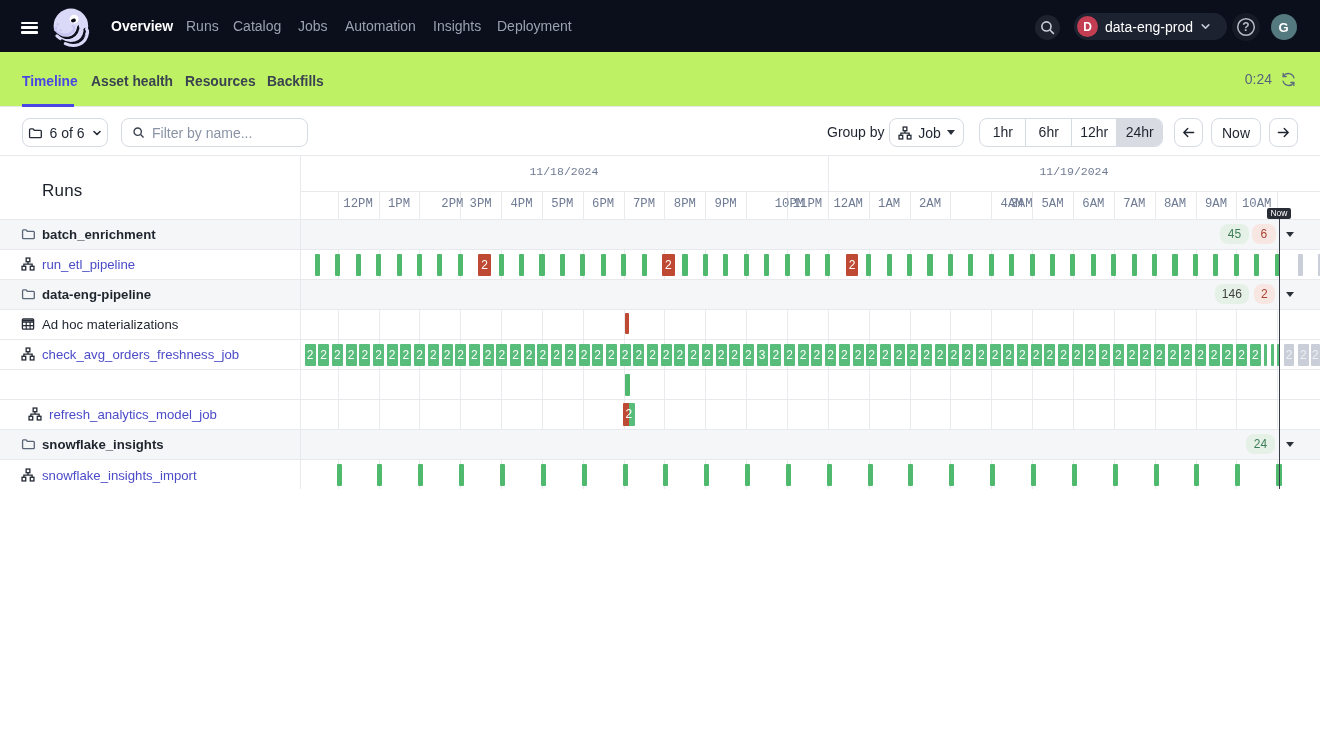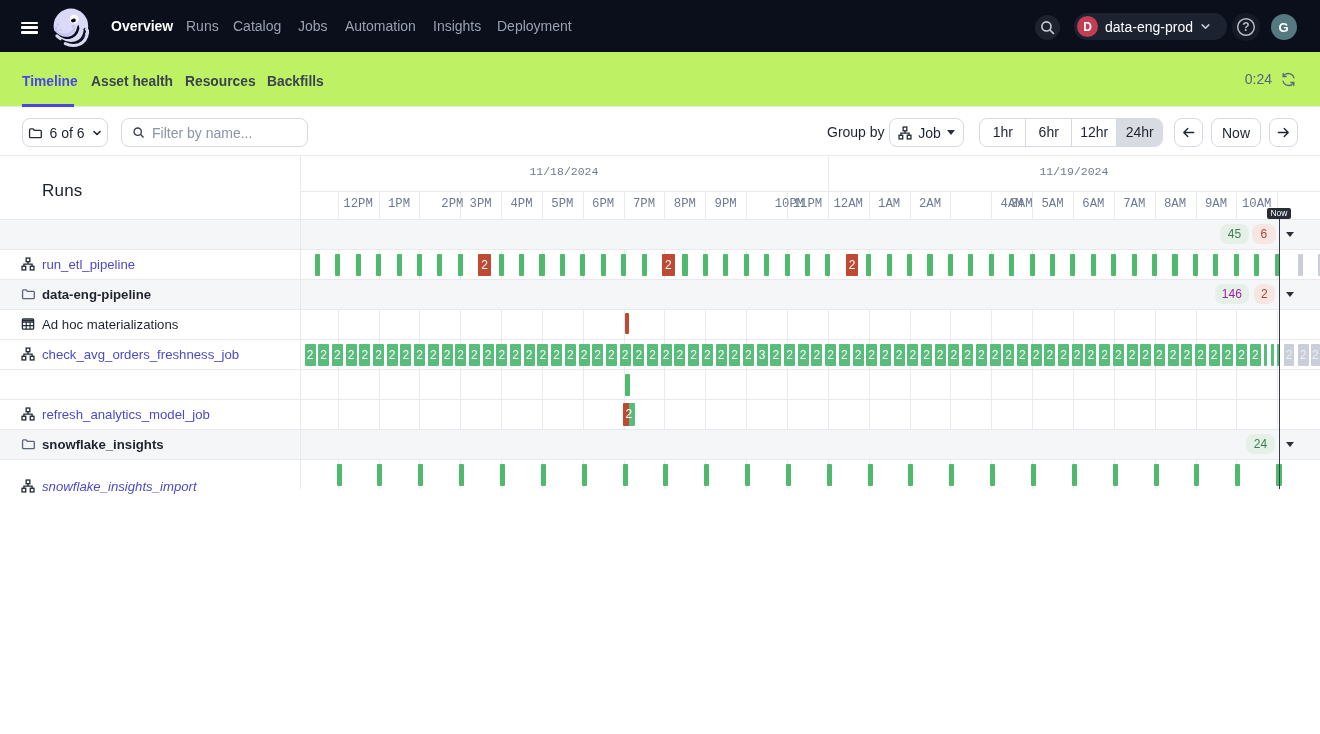--- a/index.html
+++ b/index.html
@@ -214,20 +214,28 @@
 <div class="hlab" style="left:1001px;width:40.9px;">3AM</div>
 <div class="hlab" style="left:991.2px;width:40.9px;">4AM</div>
 <div class="hlab" style="left:1032.1px;width:40.9px;">5AM</div>
 <div class="hlab" style="left:1072.9px;width:40.9px;">6AM</div>
 <div class="hlab" style="left:1113.8px;width:40.9px;">7AM</div>
 <div class="hlab" style="left:1154.6px;width:40.9px;">8AM</div>
 <div class="hlab" style="left:1195.5px;width:40.9px;">9AM</div>
 <div class="hlab" style="left:1236.3px;width:40.9px;">10AM</div>
 <div class="hlab" style="left:1277.2px;width:40.9px;margin-top:40px;">11AM</div>
   <div class="grow" style="top:63px;"></div>
+<div class="rlab" style="top:63px;">
+      <span class="ric">
+        <svg width="14" height="14" viewBox="0 0 16 16" fill="none" stroke="#5A6578" stroke-width="1.5" stroke-linejoin="round">
+          <path d="M1.8 4.2c0-.6.4-1 1-1h3l1.6 1.9h6.8c.6 0 1 .4 1 1v6.2c0 .6-.4 1-1 1H2.8c-.6 0-1-.4-1-1z"></path>
+        </svg>
+      </span>
+      <span class="gname">batch_enrichment</span>
+    </div>
 <div class="rlab" style="top:93px;">
       <span class="ric">
         <svg width="14" height="14" viewBox="0 0 16 16" fill="none" stroke="#242A35" stroke-width="1.5">
           <rect x="5.9" y="1.2" width="4.2" height="4.2"></rect>
           <rect x="1.2" y="10.6" width="4.2" height="4.2"></rect>
           <rect x="10.6" y="10.6" width="4.2" height="4.2"></rect>
           <path d="M8 5.4v2.7M3.3 10.6V8.1h9.4v2.5"></path>
         </svg>
       </span>
       <span class="jname">run_etl_pipeline</span>
@@ -255,54 +263,54 @@
       <span class="ric">
         <svg width="14" height="14" viewBox="0 0 16 16" fill="none" stroke="#242A35" stroke-width="1.5">
           <rect x="5.9" y="1.2" width="4.2" height="4.2"></rect>
           <rect x="1.2" y="10.6" width="4.2" height="4.2"></rect>
           <rect x="10.6" y="10.6" width="4.2" height="4.2"></rect>
           <path d="M8 5.4v2.7M3.3 10.6V8.1h9.4v2.5"></path>
         </svg>
       </span>
       <span class="jname">check_avg_orders_freshness_job</span>
     </div>
-<div class="rlab" style="top:243px;">
+<div class="rlab" style="top:243px;margin-left:7px;">
       <span class="ric">
         <svg width="14" height="14" viewBox="0 0 16 16" fill="none" stroke="#242A35" stroke-width="1.5">
           <rect x="5.9" y="1.2" width="4.2" height="4.2"></rect>
           <rect x="1.2" y="10.6" width="4.2" height="4.2"></rect>
           <rect x="10.6" y="10.6" width="4.2" height="4.2"></rect>
           <path d="M8 5.4v2.7M3.3 10.6V8.1h9.4v2.5"></path>
         </svg>
       </span>
       <span class="jname">refresh_analytics_model_job</span>
     </div>
 <div class="grow" style="top:273px;"></div>
 <div class="rlab" style="top:273px;">
       <span class="ric">
         <svg width="14" height="14" viewBox="0 0 16 16" fill="none" stroke="#5A6578" stroke-width="1.5" stroke-linejoin="round">
           <path d="M1.8 4.2c0-.6.4-1 1-1h3l1.6 1.9h6.8c.6 0 1 .4 1 1v6.2c0 .6-.4 1-1 1H2.8c-.6 0-1-.4-1-1z"></path>
         </svg>
       </span>
       <span class="gname">snowflake_insights</span>
     </div>
-<div class="rlab" style="top:315px;font-style:italic;">
+<div class="rlab" style="top:304px;">
       <span class="ric">
         <svg width="14" height="14" viewBox="0 0 16 16" fill="none" stroke="#242A35" stroke-width="1.5">
           <rect x="5.9" y="1.2" width="4.2" height="4.2"></rect>
           <rect x="1.2" y="10.6" width="4.2" height="4.2"></rect>
           <rect x="10.6" y="10.6" width="4.2" height="4.2"></rect>
           <path d="M8 5.4v2.7M3.3 10.6V8.1h9.4v2.5"></path>
         </svg>
       </span>
       <span class="jname">snowflake_insights_import</span>
     </div>
   <div class="pill" style="left:1220.0px;top:68px;width:29.0px;background:#E5F1E6;color:#3E7E57;">45</div>
 <div class="pill" style="left:1252.0px;top:68px;width:23.5px;background:#F7E6E2;color:#AA4430;">6</div>
-<div class="pill" style="left:1214.7px;top:128px;width:34.3px;background:#E5F1E6;color:#a21caf;">146</div>
+<div class="pill" style="left:1214.7px;top:128px;width:34.3px;background:#E5F1E6;color:#404040;">146</div>
 <div class="pill" style="left:1253.5px;top:128px;width:21.5px;background:#F7E6E2;color:#AA4430;">2</div>
 <div class="pill" style="left:1246.0px;top:278px;width:29.0px;background:#E5F1E6;color:#3E7E57;">24</div>
 <div class="caret" style="left:1285.5px;top:76px;"></div>
 <div class="caret" style="left:1285.5px;top:136px;"></div>
 <div class="caret" style="left:1285.5px;top:286px;"></div>
   <div class="bar" style="left:314.8px;top:98.0px;width:5.2px;height:22.0px;background:#4FBA6E;border-radius:1px;color:#fff;font-size:12px;line-height:22.0px;z-index:4;"></div>
 <div class="bar" style="left:335.2px;top:98.0px;width:5.2px;height:22.0px;background:#4FBA6E;border-radius:1px;color:#fff;font-size:12px;line-height:22.0px;z-index:4;"></div>
 <div class="bar" style="left:355.6px;top:98.0px;width:5.2px;height:22.0px;background:#4FBA6E;border-radius:1px;color:#fff;font-size:12px;line-height:22.0px;z-index:4;"></div>
 <div class="bar" style="left:376.1px;top:98.0px;width:5.2px;height:22.0px;background:#4FBA6E;border-radius:1px;color:#fff;font-size:12px;line-height:22.0px;z-index:4;"></div>
 <div class="bar" style="left:396.5px;top:98.0px;width:5.2px;height:22.0px;background:#4FBA6E;border-radius:1px;color:#fff;font-size:12px;line-height:22.0px;z-index:4;"></div>

